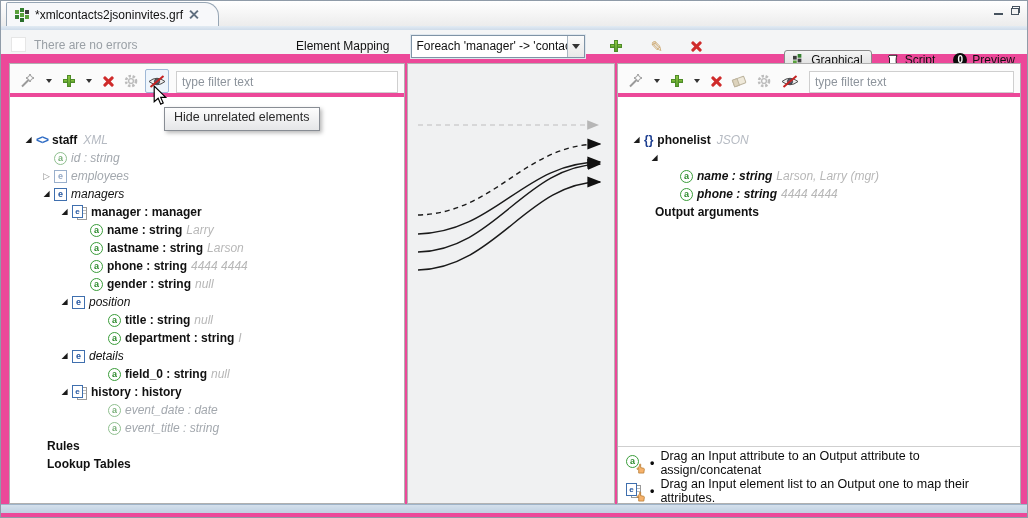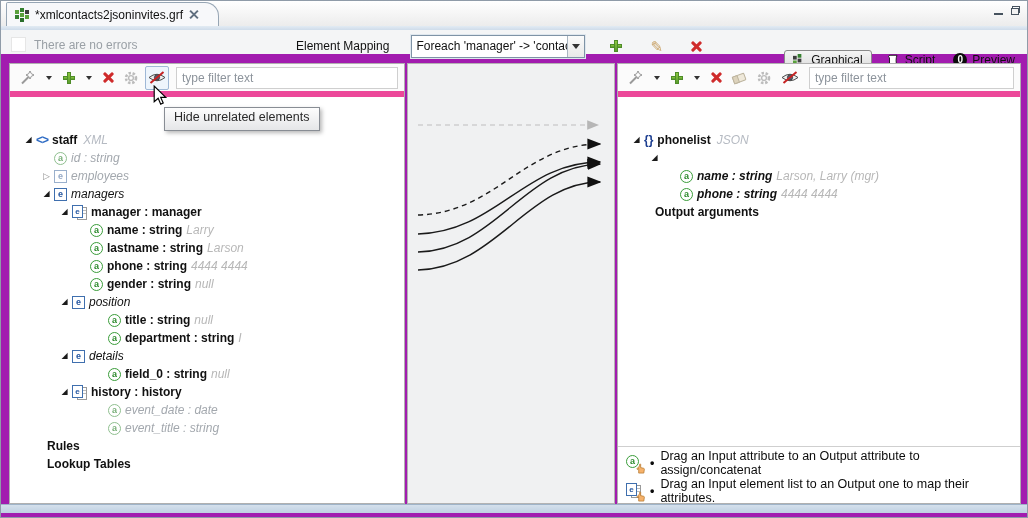--- a/index.html
+++ b/index.html
@@ -1,16 +1,16 @@
 <!DOCTYPE html>
 <html><head>
 <meta charset="utf-8">
 <style>
   html,body{margin:0;padding:0;background:#d8d8d8;font-family:"Liberation Sans",sans-serif;}
-  .window{position:relative;width:1028px;height:518px;box-sizing:border-box;border:1px solid #8f9ba8;background:#a21caf;overflow:hidden;padding-left:40px;}
+  .window{position:relative;width:1028px;height:518px;box-sizing:border-box;border:1px solid #8f9ba8;background:#ec4899;overflow:hidden;padding-left:40px;}
 
   
   .tabbar{position:absolute;left:0;top:0;right:0;height:25px;background:linear-gradient(#ffffff,#ececec);border-bottom:1px solid #c6d1dc;}
   .tab{position:absolute;left:5px;top:1px;height:23px;display:flex;align-items:center;gap:6px;padding:0 20px 0 8px;background:#f7f8fa;border:1px solid #96a5b4;border-bottom:none;border-radius:2px 14px 0 0;}
   .tab-title{font-size:12px;color:#111;}
   .xbars{position:relative;width:9px;height:9px;display:inline-block;}
   .xbars::before,.xbars::after{content:"";position:absolute;left:4px;top:-1px;width:2px;height:11px;background:#5f6e7e;}
   .xbars::before{transform:rotate(45deg);} .xbars::after{transform:rotate(-45deg);}
   .winctl{position:absolute;right:7px;top:4px;display:flex;gap:8px;align-items:center;}
   .minbtn{width:9px;height:8px;border-bottom:2px solid #46525e;}
@@ -36,21 +36,21 @@
   .viewbtn.pressed{border:1px solid #8a8a8a;border-radius:3px;background:linear-gradient(#f4f4f4,#dcdcdc);padding:2px 8px;}
   .previcon{width:14px;height:14px;border-radius:50%;background:#0b0b0b;color:#fff;font-size:10px;font-weight:bold;display:flex;align-items:center;justify-content:center;line-height:1;}
 
   
   .panel{position:absolute;top:62px;height:441px;background:#fff;border:1px solid #b0b0b0;box-sizing:border-box;}
   .lpanel{left:8px;width:396px;}
   .rpanel{left:616px;width:404px;}
   .canvas{position:absolute;left:406px;top:62px;width:208px;height:441px;background:#f0f1f2;border:1px solid #b3b3b3;box-sizing:border-box;}
   .bottomstrip{position:absolute;left:0;bottom:4px;right:0;height:8px;background:linear-gradient(#d4e0ec,#bfd0e2);border-top:1px solid #9fb4c9;}
 
-  .ptoolbar{position:absolute;left:0;right:0;top:0;height:33px;border-bottom:6px solid #ec4899;background:#fbfbfb;display:flex;align-items:center;gap:3px;padding:0 6px;box-sizing:border-box;}
+  .ptoolbar{position:absolute;left:0;right:0;top:0;height:33px;border-bottom:4px solid #ec4899;background:#fbfbfb;display:flex;align-items:flex-end;gap:3px;padding:0 6px;box-sizing:border-box;}
   .tbtn{height:22px;display:flex;align-items:center;justify-content:center;padding:0 2px;border:1px solid transparent;}
   .tbtn.hov{border:1px solid #9fb8d6;background:#eef5fc;border-radius:2px;}
   .ddarrow{width:0;height:0;border-left:3.5px solid transparent;border-right:3.5px solid transparent;border-top:4px solid #333;margin:0 2px;}
   .plusicon{position:relative;width:12px;height:12px;}
   .plusicon::before,.plusicon::after{content:"";position:absolute;background:linear-gradient(#8cc63f,#5a9e2f);border:1px solid #4e8c28;box-sizing:border-box;}
   .plusicon::before{left:0;top:4px;width:12px;height:4px;}
   .plusicon::after{left:4px;top:0;width:4px;height:12px;}
   .xicon{position:relative;width:11px;height:11px;}
   .xicon::before,.xicon::after{content:"";position:absolute;left:4px;top:-1px;width:3px;height:13px;background:#cf2b2b;border-radius:1px;}
   .xicon::before{transform:rotate(45deg);} .xicon::after{transform:rotate(-45deg);}

